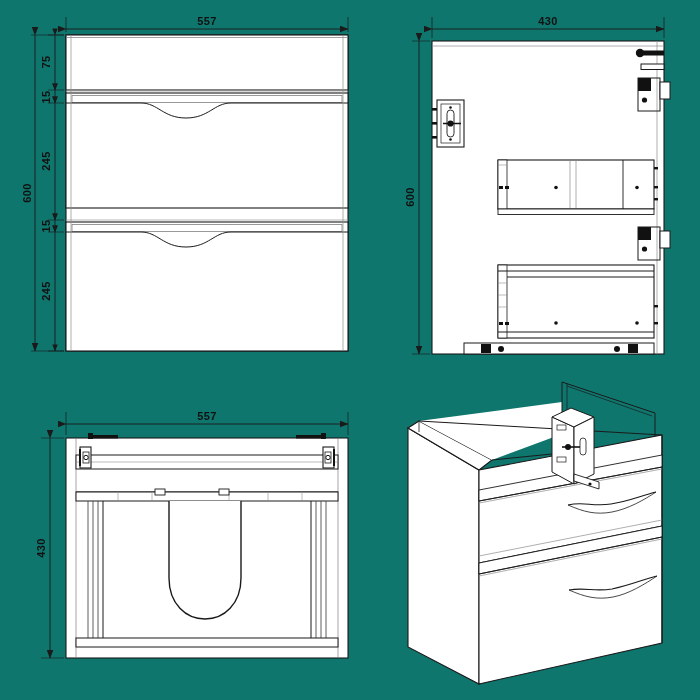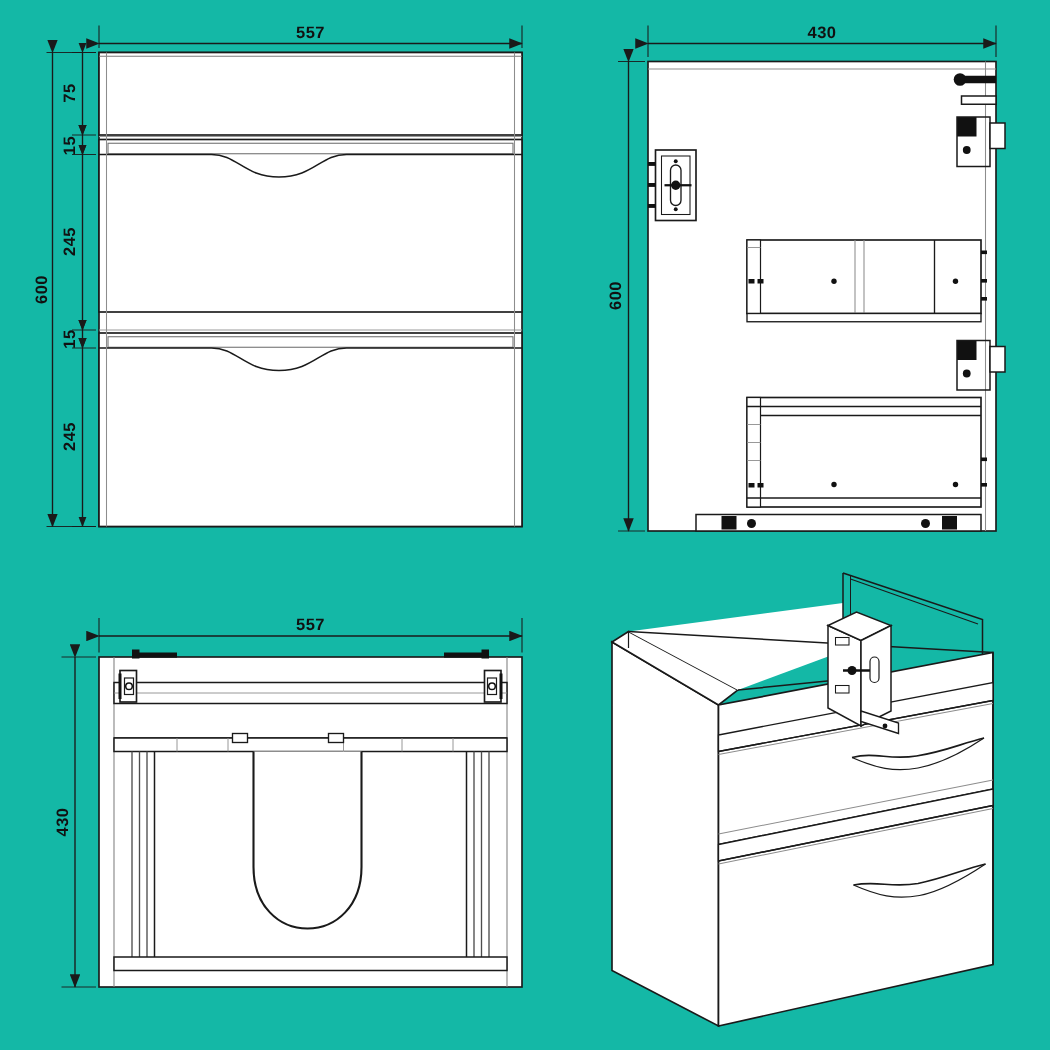--- a/index.html
+++ b/index.html
@@ -1,18 +1,18 @@
 <!DOCTYPE html>
 <html><head>
 <meta charset="utf-8">
 <style>
   html,body{margin:0;padding:0;background:#ffffff;}
   body{width:700px;height:700px;overflow:hidden;
        font-family:"Liberation Sans",sans-serif;color:#1a1a1a;}
-  #sheet{position:relative;width:700px;height:700px;background:#14b8a6;}
+  #sheet{position:relative;width:700px;height:700px;background:#0f766e;}
   svg{display:block;}
   .dimtext{font-family:"Liberation Sans",sans-serif;font-size:11px;
            font-weight:700;fill:#111;letter-spacing:.3px;}
   .dimtext-v{font-family:"Liberation Sans",sans-serif;font-size:11px;
              font-weight:700;fill:#111;letter-spacing:.3px;}
 </style>
 </head>
 <body>
 
 <div id="sheet">

